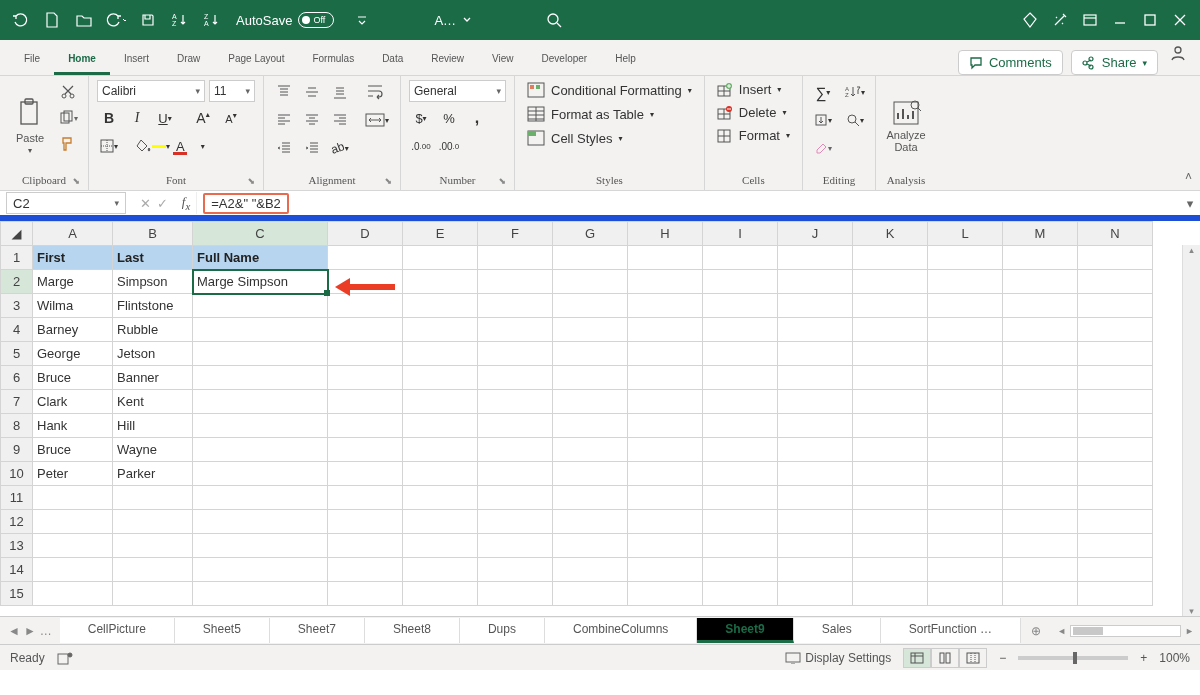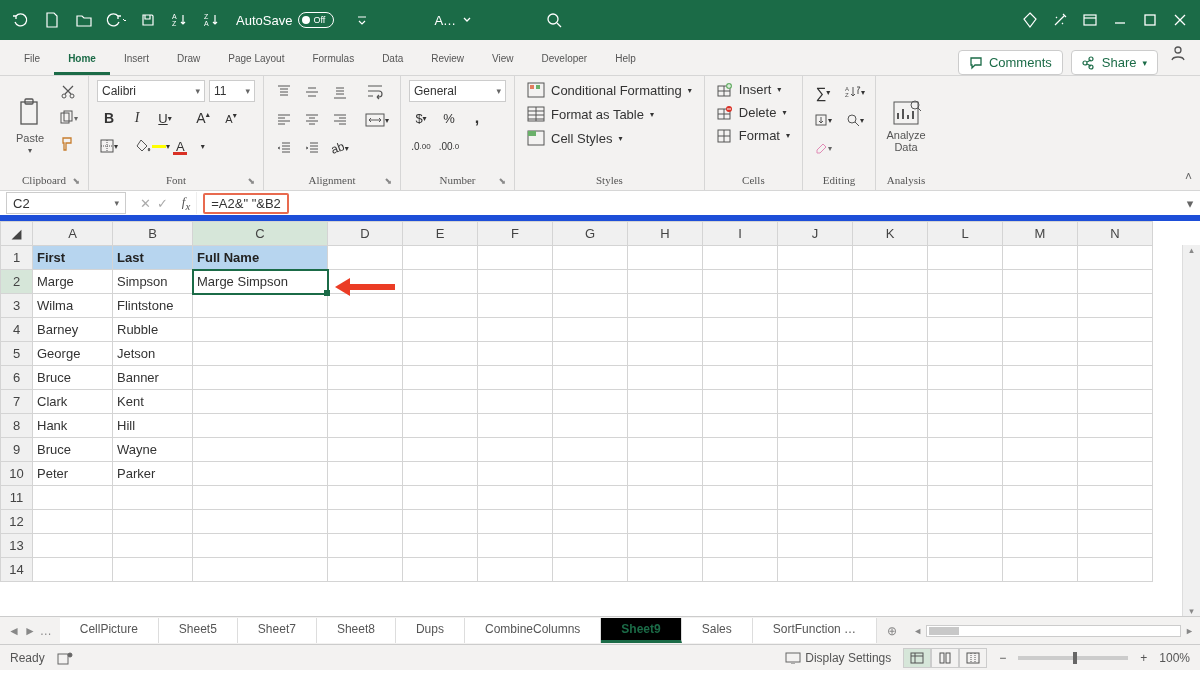--- a/index.html
+++ b/index.html
@@ -54,21 +54,21 @@
   .grid .rowhdr.sel { background:#d6e6d9;}
   .grid td.selcell { outline:2px solid #1b6b47; outline-offset:-1px; position:relative;}
   .fill-handle { position:absolute; width:6px; height:6px; background:#1b6b47; right:-3px; bottom:-3px;}
   .arrow-annot { position:absolute; left:335px; top:57px; display:flex; align-items:center;}
   .arrow-annot .shaft { width:45px; height:6px; background:#eb3c25;}
   .arrow-annot .head { width:0;height:0;border-top:9px solid transparent;border-bottom:9px solid transparent;border-right:15px solid #eb3c25;}
   .vscroll { position:absolute; right:0; top:24px; bottom:0; width:18px; background:#f0f0f0; border-left:1px solid #ddd;}
   .vscroll::before{content:"▴";position:absolute;top:0;left:0;right:0;text-align:center;font-size:9px;color:#888;}
   .vscroll::after{content:"▾";position:absolute;bottom:0;left:0;right:0;text-align:center;font-size:9px;color:#888;}
   .sheettabs { height:28px; border-top:1px solid #ccc; background:#f3f2f1; display:flex; align-items:center; font-size:12px;}
-  .stab { padding:4px 20px; border-right:1px solid #ddd; color:#555; background:#fff; }
+  .stab { padding:4px 28px; border-right:1px solid #ddd; color:#555; background:#fff; }
   .stab.active { border-bottom:3px solid #1b6b47; color:#1b6b47; font-weight:600; background:#000000;}
   .navarrows { display:flex; gap:4px; padding:0 8px; color:#888;}
   .addsheet { padding:0 10px; color:#888;}
   .hscroll { flex:1; display:flex; align-items:center; gap:4px; padding:0 6px;}
   .hscroll .bar{ flex:1; height:12px; border:1px solid #ccc; background:#fff; position:relative;}
   .hscroll .bar::before{content:"";position:absolute;left:2px;top:1px;width:30px;height:8px;background:#c8c8c8;}
   .statusbar { height:26px; background:#f3f2f1; border-top:1px solid #ccc; display:flex; align-items:center; font-size:12px; color:#555; padding:0 10px; gap:12px;}
   .statusbar .spacer{flex:1;}
   .viewbtns{display:flex; gap:0;}
   .viewbtn{width:28px;height:20px;border:1px solid #ccc;display:flex;align-items:center;justify-content:center;}
@@ -809,20 +809,37 @@
           <td class=""></td>
           <td class=""></td>
           <td class=""></td>
           <td class=""></td>
           <td class=""></td>
           <td class=""></td>
           <td class=""></td>
         </tr>
         <tr>
           <th class="rowhdr">14</th>
+          <td class=""></td>
+          <td class=""></td>
+          <td class=""></td>
+          <td class=""></td>
+          <td class=""></td>
+          <td class=""></td>
+          <td class=""></td>
+          <td class=""></td>
+          <td class=""></td>
+          <td class=""></td>
+          <td class=""></td>
+          <td class=""></td>
+          <td class=""></td>
+          <td class=""></td>
+        </tr>
+        <tr>
+          <th class="rowhdr">15</th>
           <td class=""></td>
           <td class=""></td>
           <td class=""></td>
           <td class=""></td>
           <td class=""></td>
           <td class=""></td>
           <td class=""></td>
           <td class=""></td>
           <td class=""></td>
           <td class=""></td>

